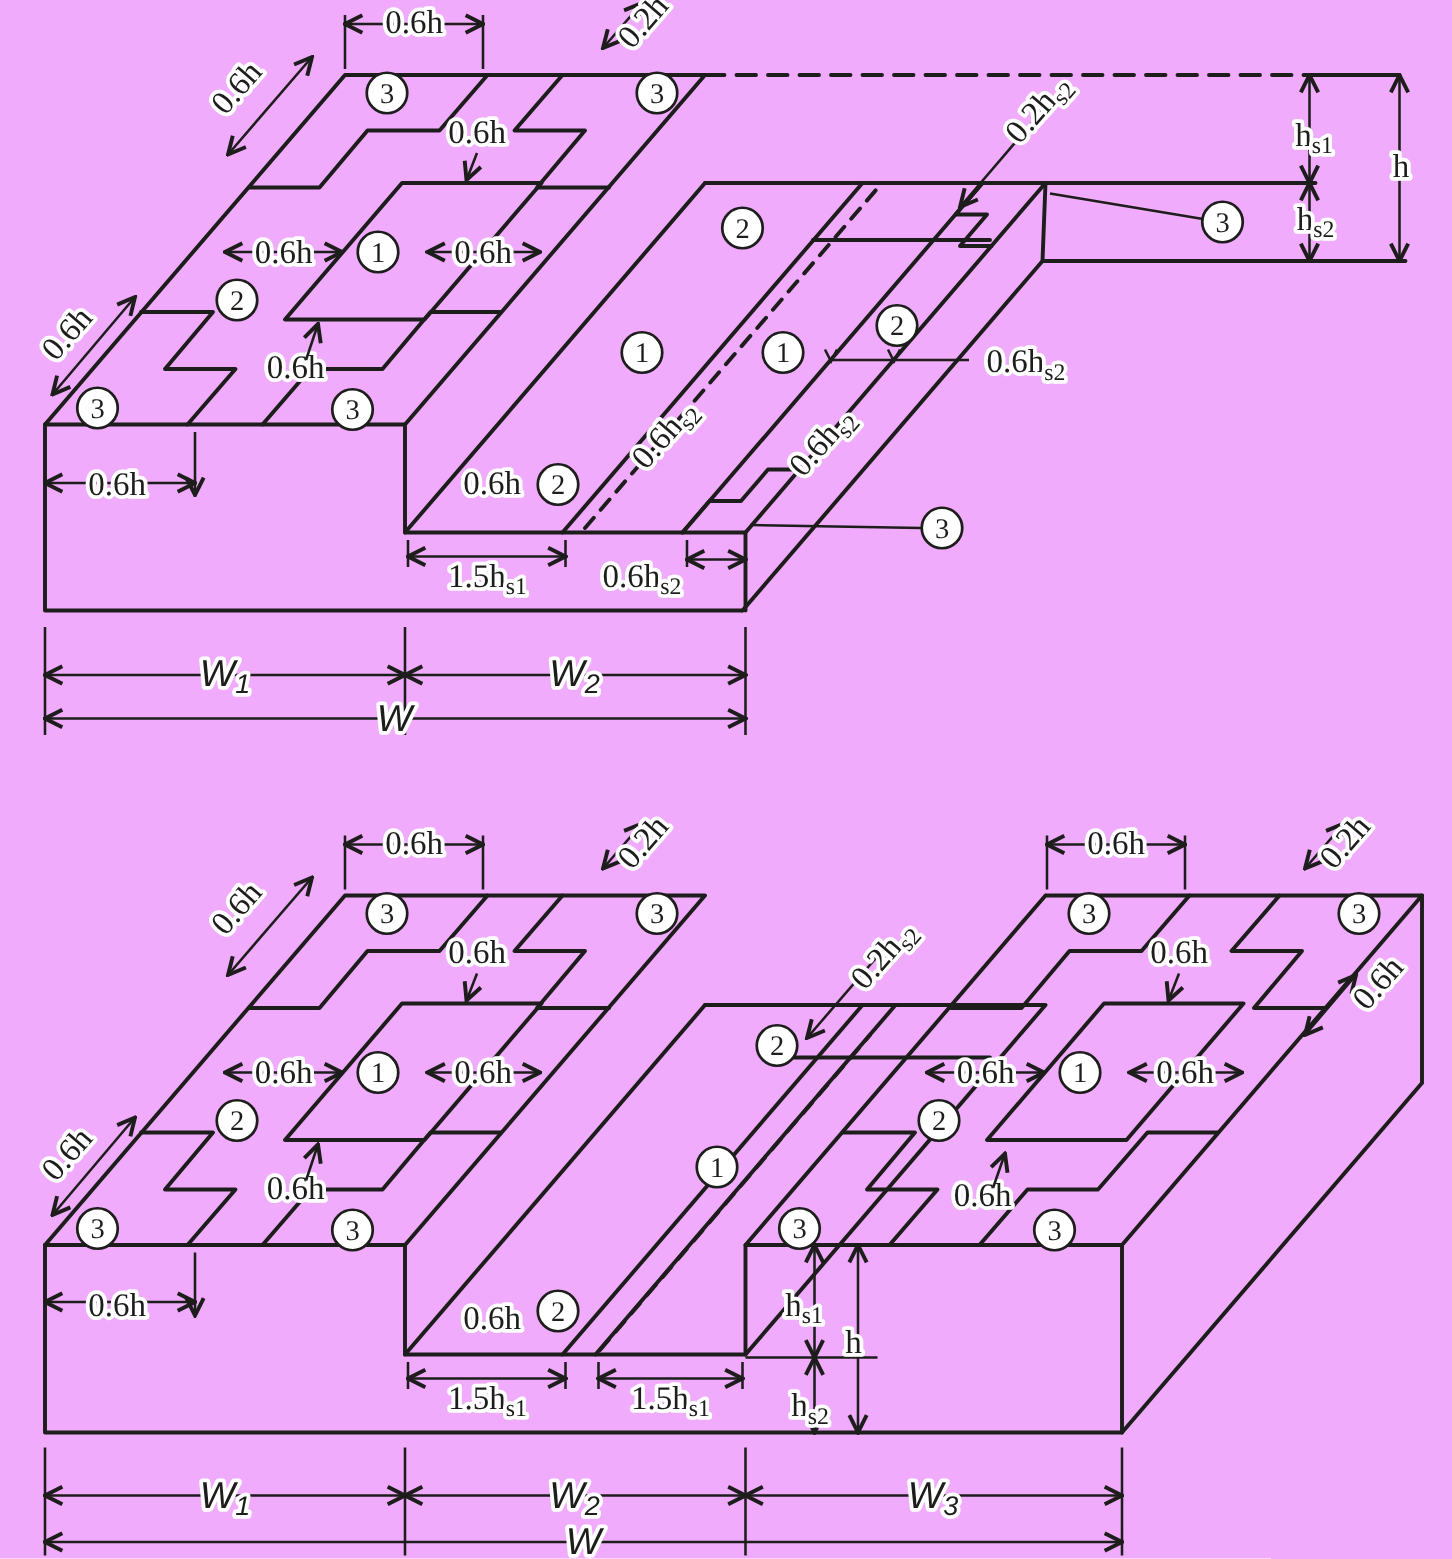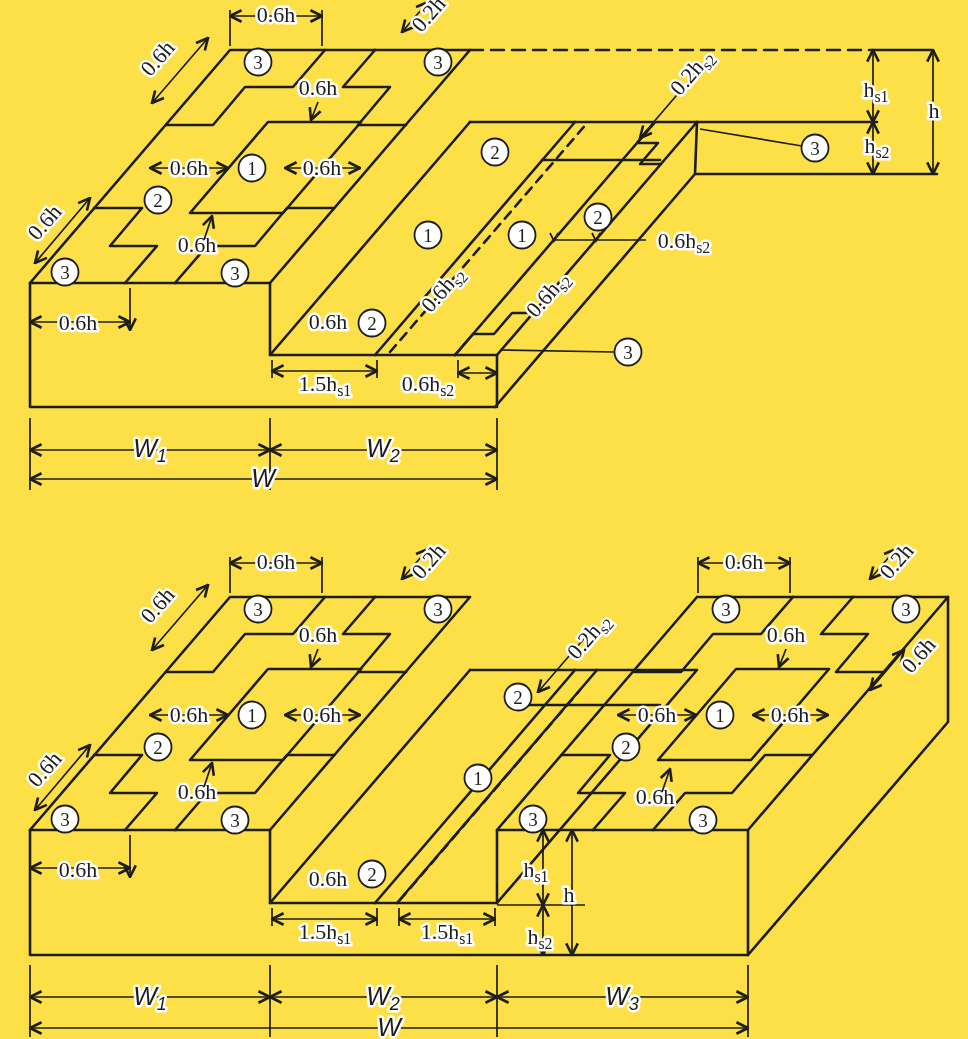--- a/index.html
+++ b/index.html
@@ -1,16 +1,16 @@
 <!DOCTYPE html>
 <html><head>
 <meta charset="utf-8">
 <style>
   html,body{margin:0;padding:0;background:#ffffff;}
-  #page{width:968px;height:1039px;background:#fde047;position:relative;overflow:hidden;}
+  #page{width:968px;height:1039px;background:#f0abfc;position:relative;overflow:hidden;}
   svg text{
     font-family:"Liberation Serif", "DejaVu Serif", serif;
     font-size:22px; fill:#1d1d1b;
     paint-order:stroke fill; stroke:#ffffff; stroke-width:5px; stroke-linejoin:round;
     text-anchor:middle;
   }
   svg .s{stroke:#1d1d1b;fill:none;stroke-width:2.6;stroke-linejoin:round;stroke-linecap:round;}
   svg .dim{stroke:#1d1d1b;fill:none;stroke-width:1.7;}
   svg .dash{stroke-dasharray:13 8;}
   svg .dash2{stroke-dasharray:9 7;}

